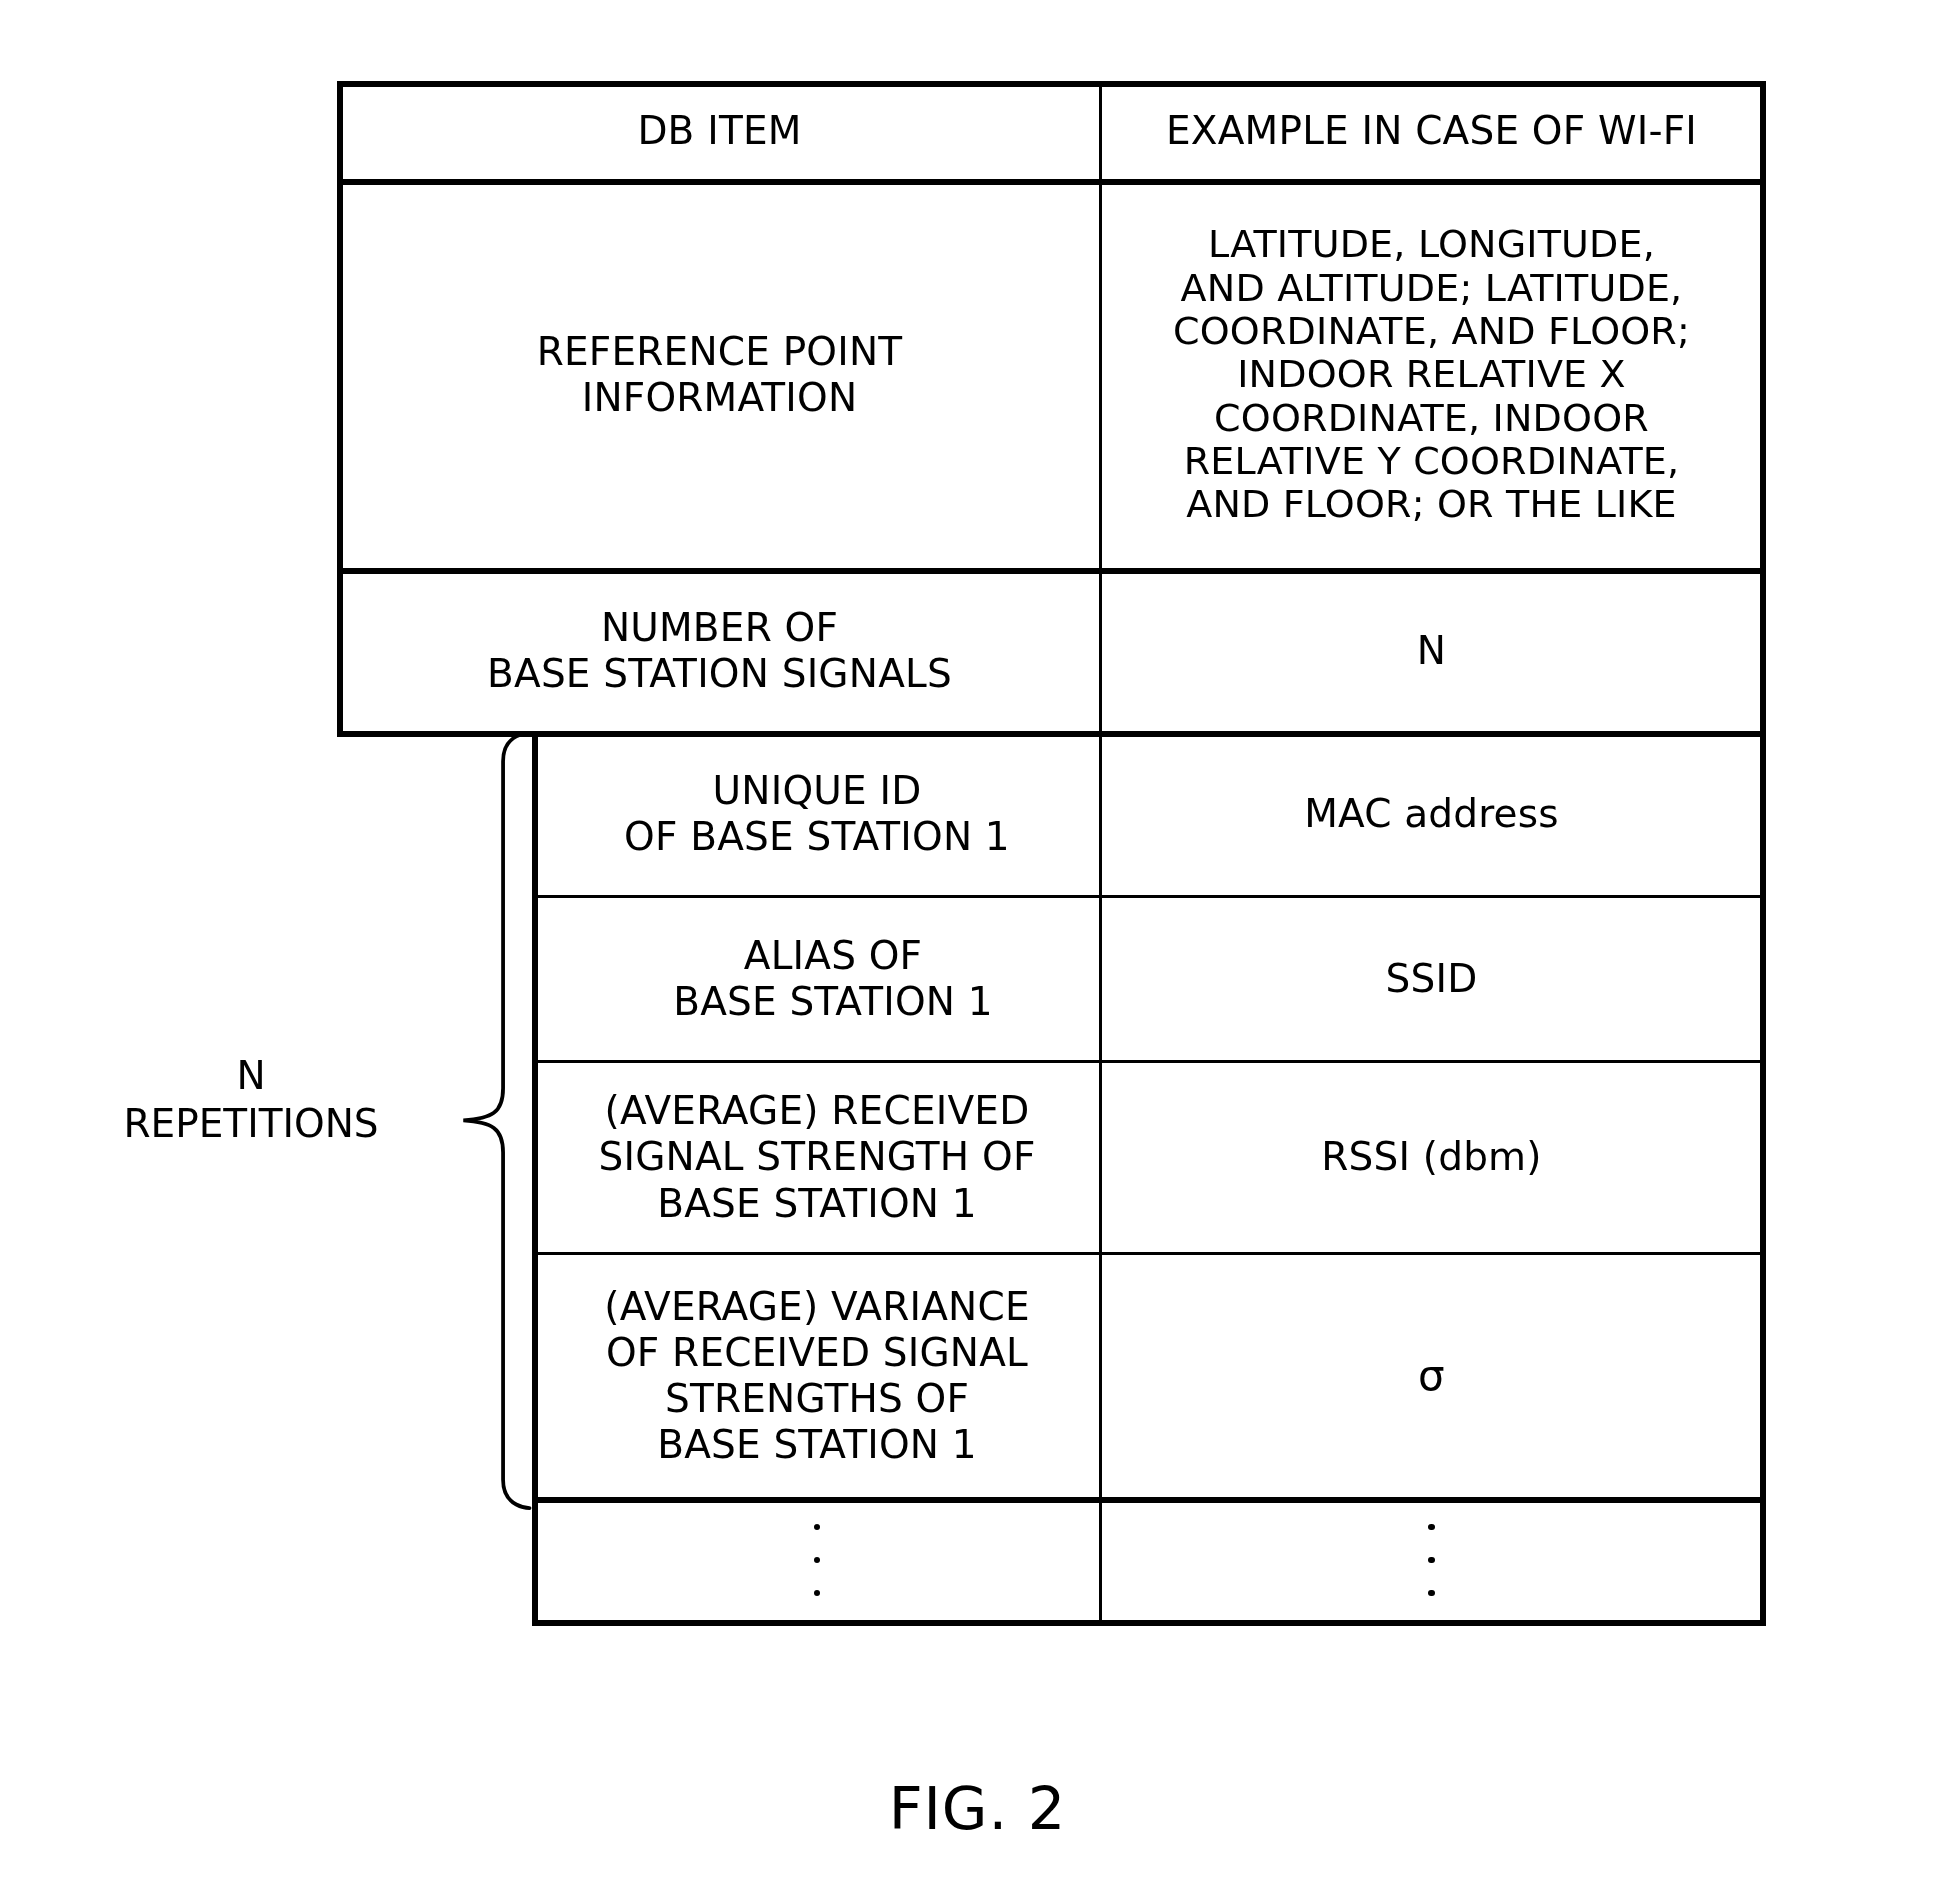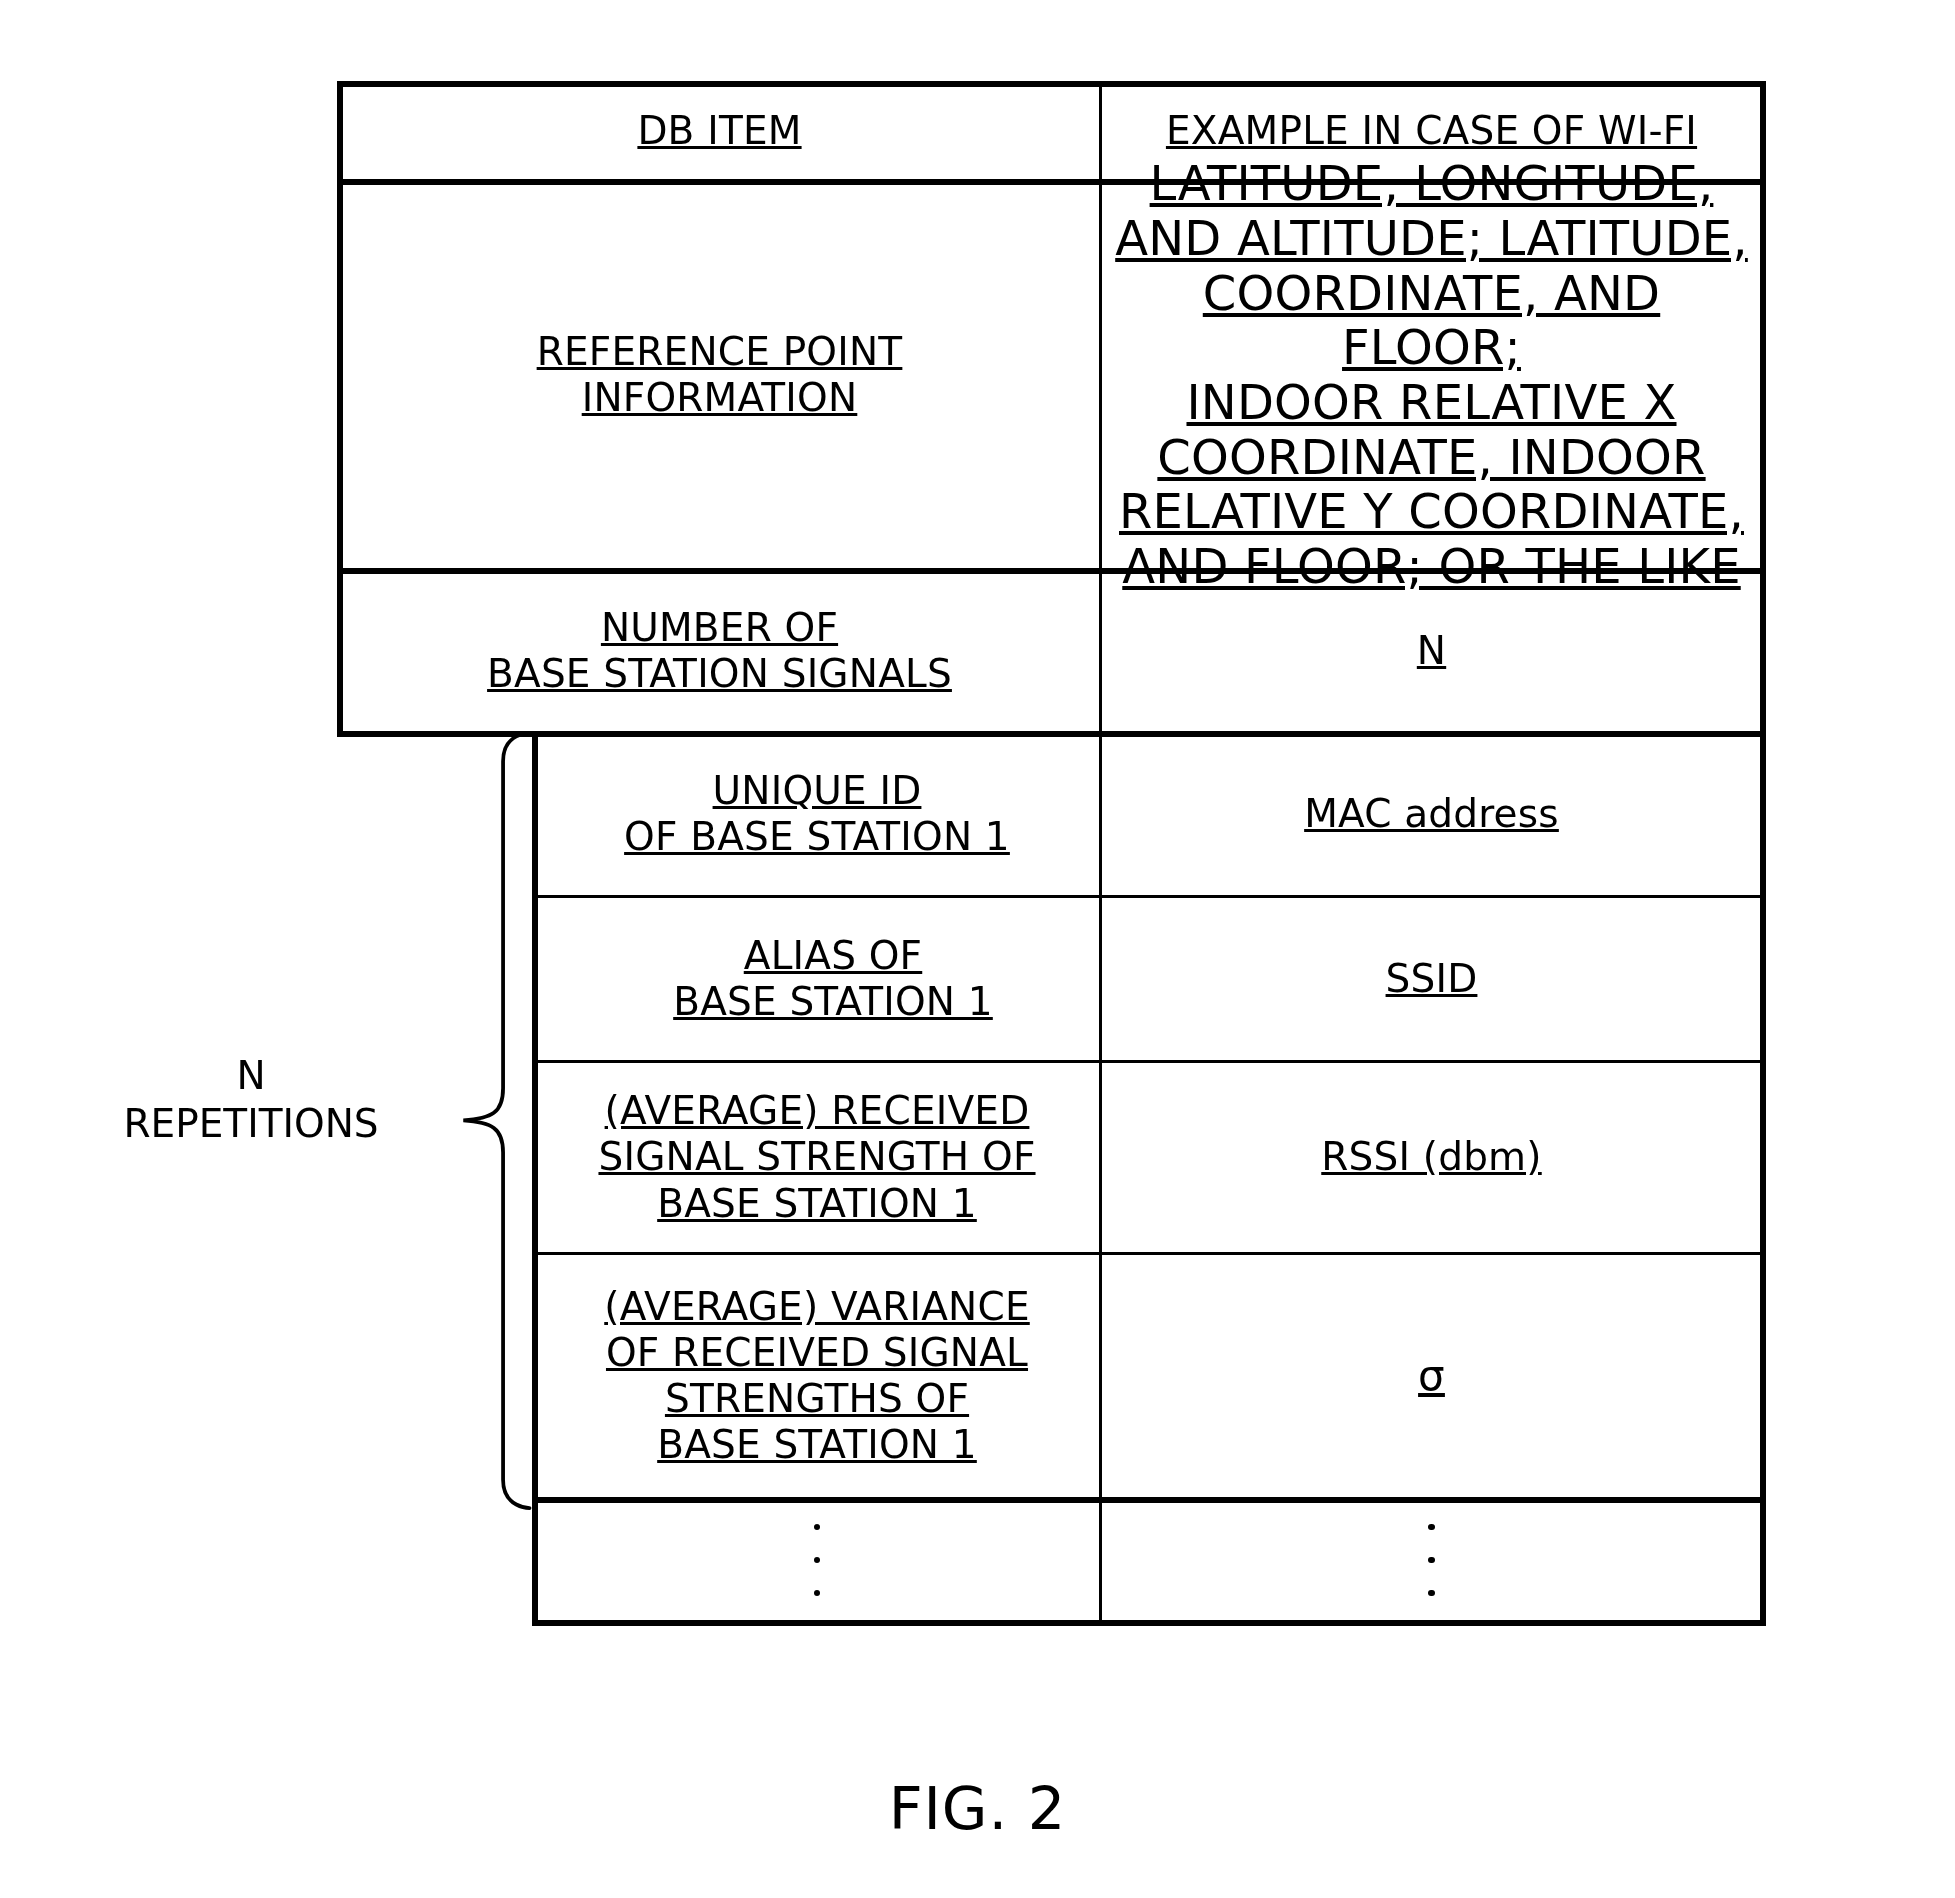--- a/index.html
+++ b/index.html
@@ -33,21 +33,20 @@
     justify-content: center;
     text-align: center;
     line-height: 1.18;
     font-size: 39px;
     letter-spacing: 0.2px;
     padding: 1.9px 9.5px;
   }
   .cell span.txt {
     display: block;
     width: 100%;
-    text-decoration: underline;
   }
 
   
   .rule {
     position: absolute;
     background: #000000;
   }
   .rule-h { height: 2.8px; }
   .rule-h.thick { height: 5.7px; }
   .rule-v { width: 2.8px; }
@@ -133,21 +132,21 @@
   <div class="cell" style="left:340px; top:84px; width:759px; height:95px;">
     <span class="txt">DB ITEM</span>
   </div>
   <div class="cell" style="left:1102px; top:84px; width:659px; height:95px;">
     <span class="txt">EXAMPLE IN CASE OF WI-FI</span>
   </div>
 
   <div class="cell" style="left:340px; top:182px; width:759px; height:386px;">
     <span class="txt"><span>REFERENCE POINT</span><br><span>INFORMATION</span></span>
   </div>
-  <div class="cell" style="left:1102px; top:182px; width:659px; height:386px; font-size:48px; line-height:1.14;align-items:center;">
+  <div class="cell" style="left:1102px; top:182px; width:659px; height:386px; font-size:38px; line-height:1.14;align-items:center;">
     <span class="txt"><span>LATITUDE, LONGITUDE,</span><br><span>AND ALTITUDE; LATITUDE,</span><br><span>COORDINATE, AND FLOOR;</span><br><span>INDOOR RELATIVE X</span><br><span>COORDINATE, INDOOR</span><br><span>RELATIVE Y COORDINATE,</span><br><span>AND FLOOR; OR THE LIKE</span></span>
   </div>
 
   <div class="cell" style="left:340px; top:571px; width:759px; height:160px;">
     <span class="txt"><span>NUMBER OF</span><br><span>BASE STATION SIGNALS</span></span>
   </div>
   <div class="cell" style="left:1102px; top:571px; width:659px; height:160px;">
     <span class="txt">N</span>
   </div>
 

